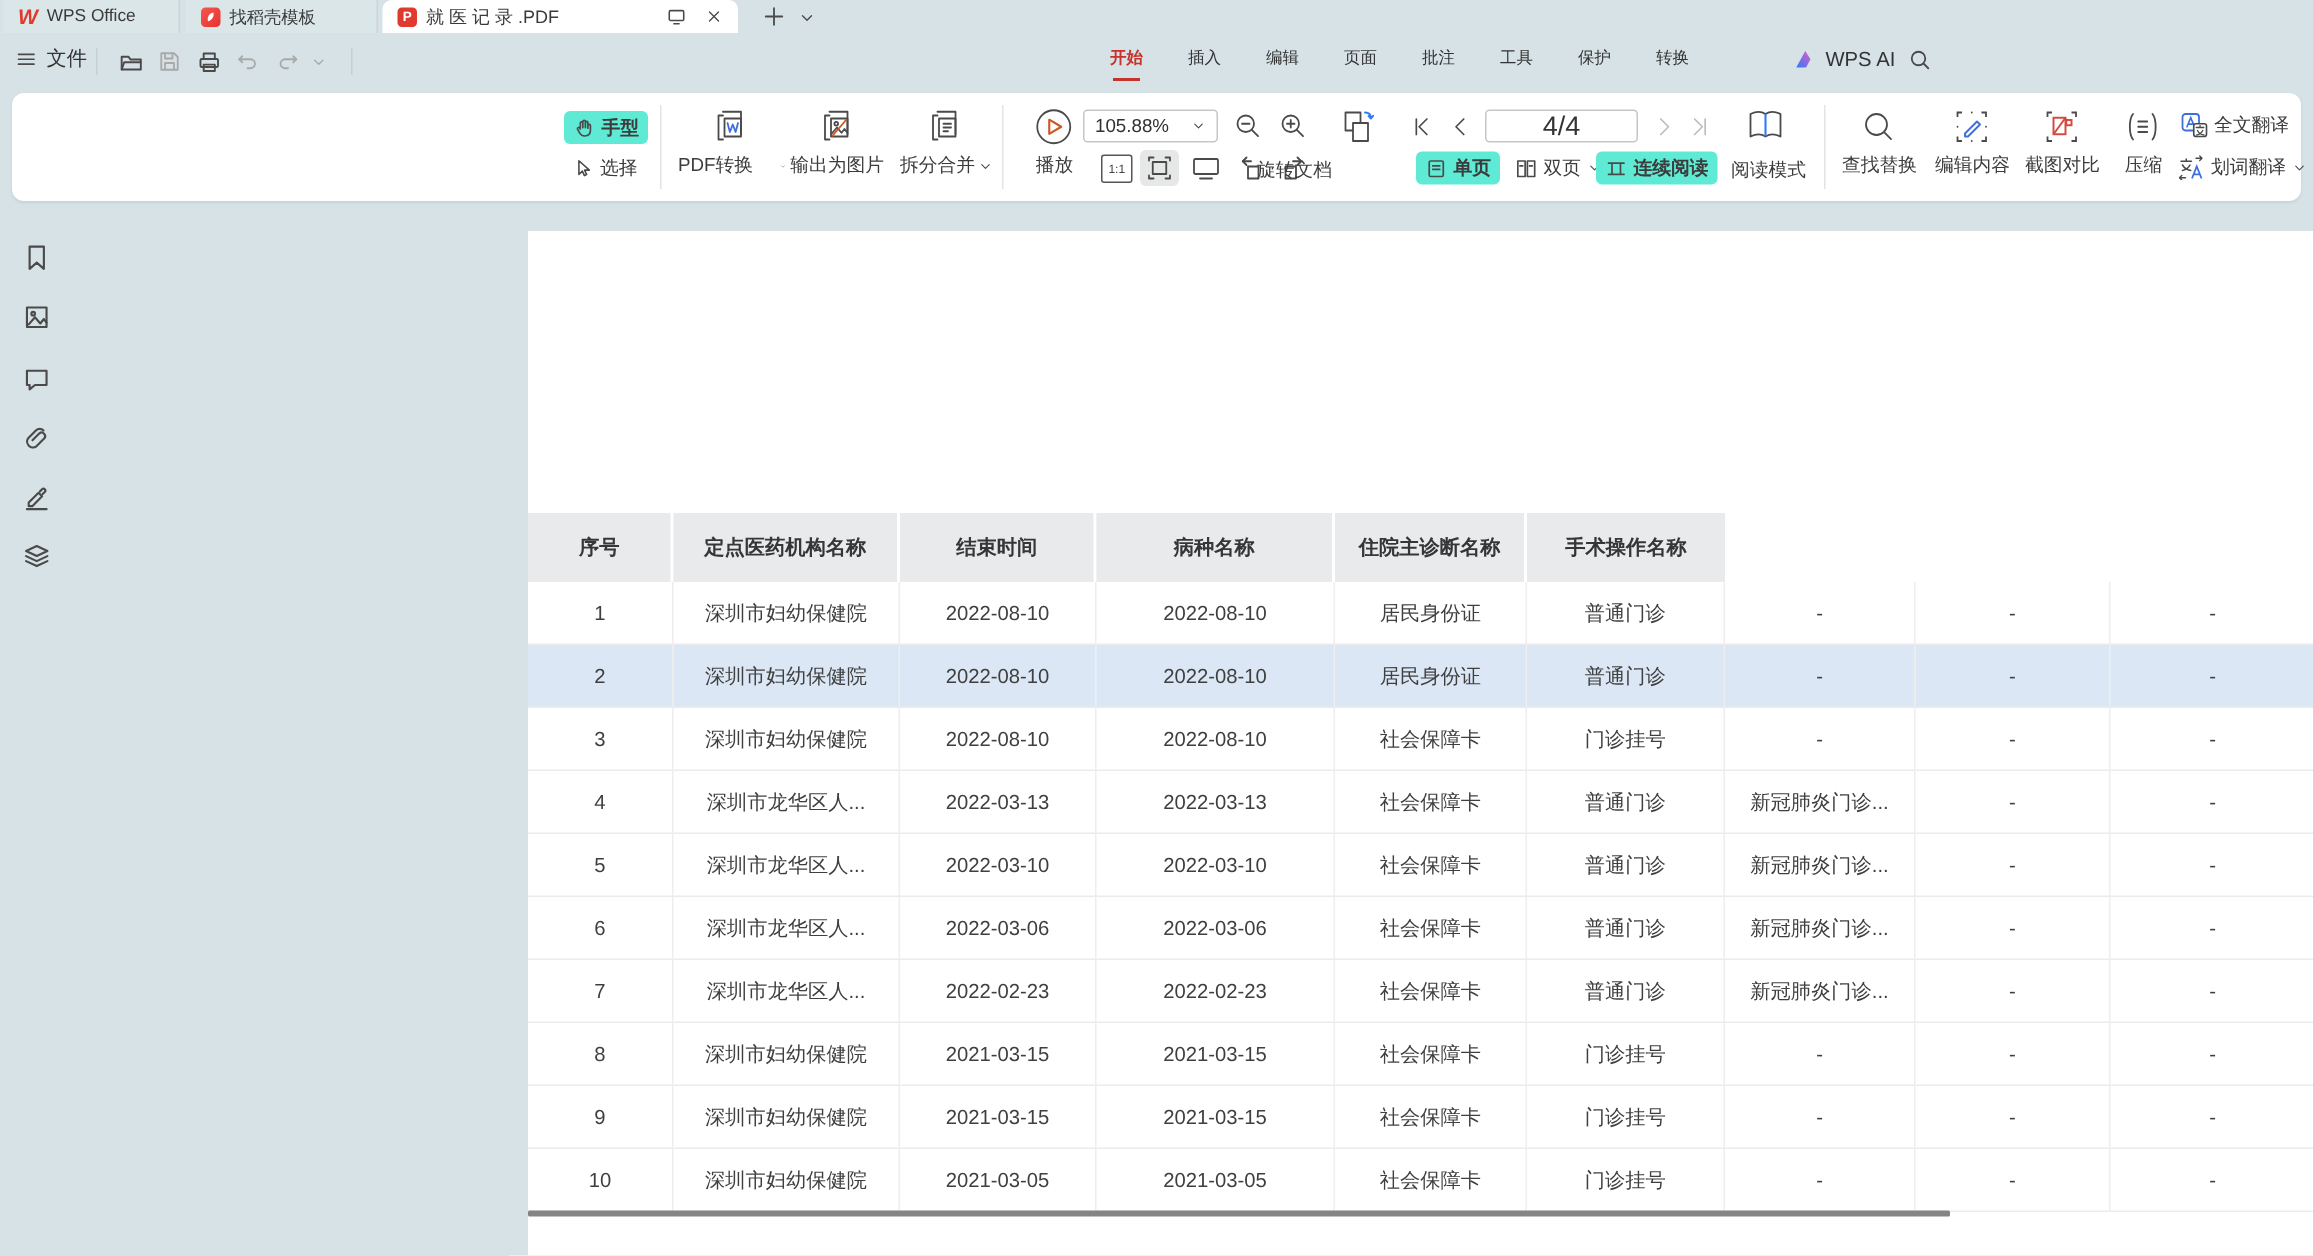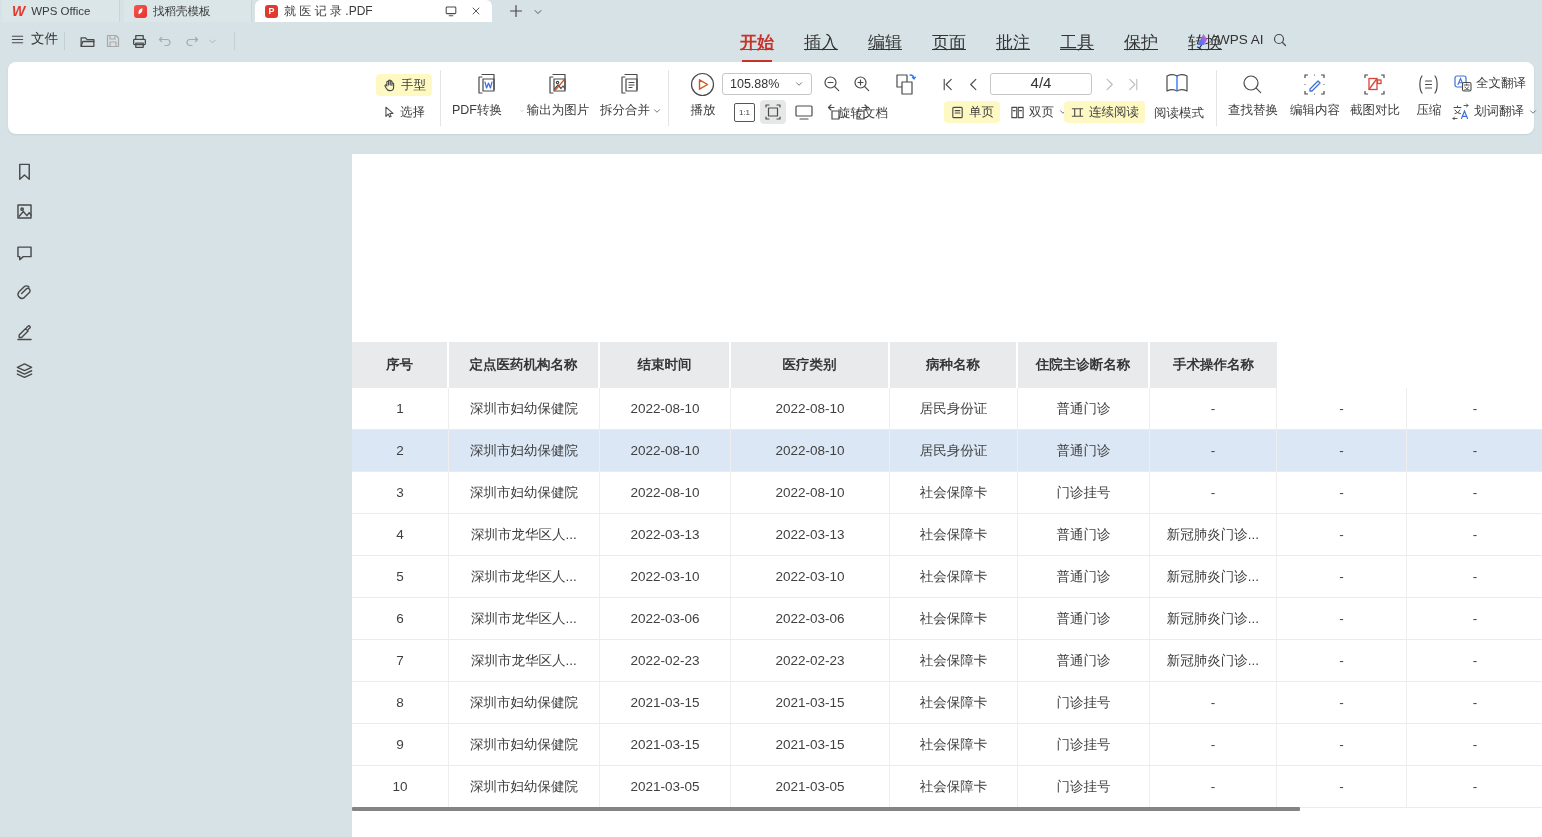--- a/index.html
+++ b/index.html
@@ -25,36 +25,36 @@
   .wps-w{color:#e0392e;font-weight:bold;font-size:14px;font-style:italic;}
   .sq-logo{width:13px;height:13px;border-radius:3px;display:inline-flex;align-items:center;justify-content:center;
            color:#fff;font-size:9px;font-weight:bold;}
   .docer-bg{background:linear-gradient(135deg,#f3584f,#e8322f);}
   .pdf-bg{background:#e0392e;}
 
   
   .menurow{left:0;top:24px;width:1542px;height:34px;}
   .vdiv{width:1px;background:#c3cfd3;}
   .qa-btn{width:22px;height:22px;display:flex;align-items:center;justify-content:center;border-radius:3px;}
-  .menu-item{font-size:17px;color:#333;padding:6px 0;margin-right:30px;position:relative;text-decoration:underline;}
+  .menu-item{font-size:11px;color:#333;padding:6px 0;margin-right:30px;position:relative;}
   .menu-item.active{color:#c7332b;font-weight:bold;}
   .menu-item.active::after{content:"";position:absolute;left:2px;right:2px;bottom:-2px;height:2px;background:#c7332b;}
 
   
   .panel{left:8px;top:62px;width:1526px;height:72px;background:#fff;border-radius:8px;
          box-shadow:0 1px 2px rgba(60,80,90,.10);}
   .p-div{position:absolute;top:8px;height:56px;width:1px;background:#e4e4e4;}
   .tool-lbl{font-size:12.5px;color:#3c3c3c;white-space:nowrap;}
   .pill{display:flex;align-items:center;gap:4px;border-radius:4px;padding:0 6px;height:22px;font-size:12.5px;color:#3c3c3c;white-space:nowrap;}
-  .pill.on{background:#fef9c3;}
+  .pill.on{background:#5eead4;font-weight:bold;}
   .vbtn-lbl{position:absolute;font-size:12.5px;color:#3c3c3c;text-align:center;white-space:nowrap;}
   .combo{border:1px solid #c6c6c6;border-radius:3px;background:#fff;height:22px;display:flex;align-items:center;
          justify-content:space-between;padding:0 7px;font-size:12.5px;color:#333;box-sizing:border-box;}
-  .pageinput{border:1px solid #c6c6c6;border-radius:3px;background:#fff;height:22px;display:flex;align-items:flex-start;
-         justify-content:center;font-size:15px;color:#333;box-sizing:border-box;}
+  .pageinput{border:1px solid #c6c6c6;border-radius:3px;background:#fff;height:22px;display:flex;align-items:center;
+         justify-content:center;font-size:18px;color:#333;box-sizing:border-box;}
   .mini{border:1px solid #555;border-radius:2px;font-size:8px;color:#444;display:flex;align-items:center;justify-content:center;}
 
   
   .side-icon{left:13px;width:22px;height:22px;display:flex;align-items:center;justify-content:center;}
 
   
   .page{left:352px;top:154px;width:1190px;height:683px;background:#ffffff;}
   .ptable{left:352px;top:342px;width:1191px;font-size:13.5px;color:#3f3f3f;}
   .trow{display:grid;grid-template-columns:97px 151px 131px 159px 128px 132px 127px 130px 136px;}
   .th{background:#e9eaec;height:46px;display:flex;align-items:center;justify-content:center;
@@ -443,21 +443,20 @@
     </svg>
 </div>
 
 <div class="abs page"></div>
 
 <div class="abs ptable">
   <div class="trow" id="table-head">
       <div class="th">序号</div>
       <div class="th">定点医药机构名称</div>
       <div class="th">结束时间</div>
-      <div class="th">医疗类别</div>
       <div class="th">病种名称</div>
       <div class="th">住院主诊断名称</div>
       <div class="th">手术操作名称</div>
     </div>
   <div id="table-body">
       <div class="trow">
         <div class="td">1</div>
         <div class="td">深圳市妇幼保健院</div>
         <div class="td">2022-08-10</div>
         <div class="td">2022-08-10</div>

